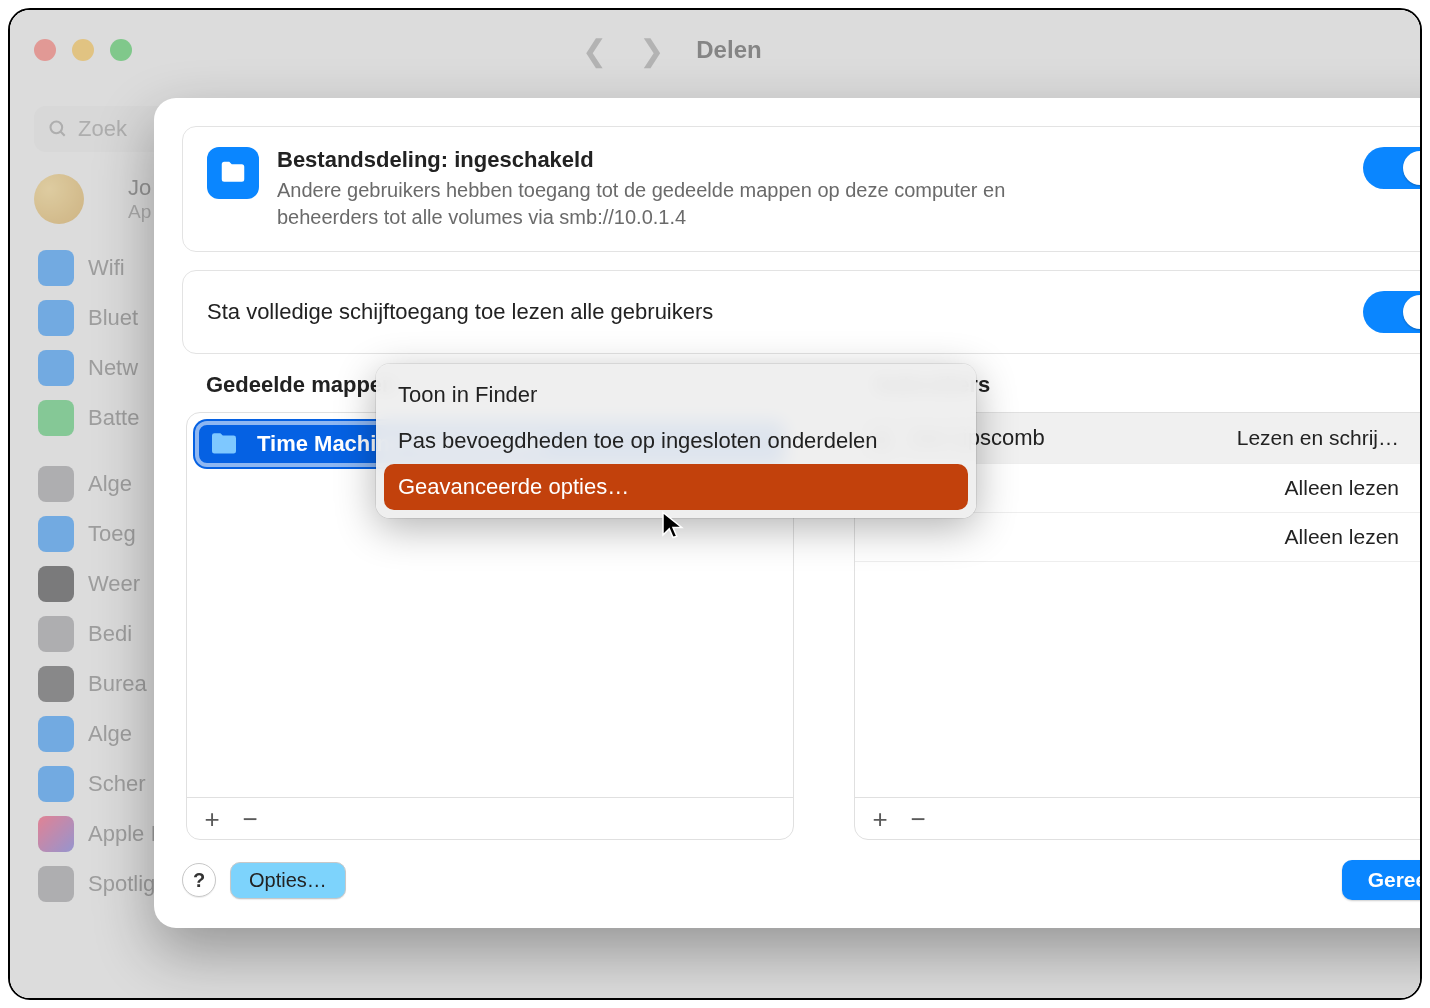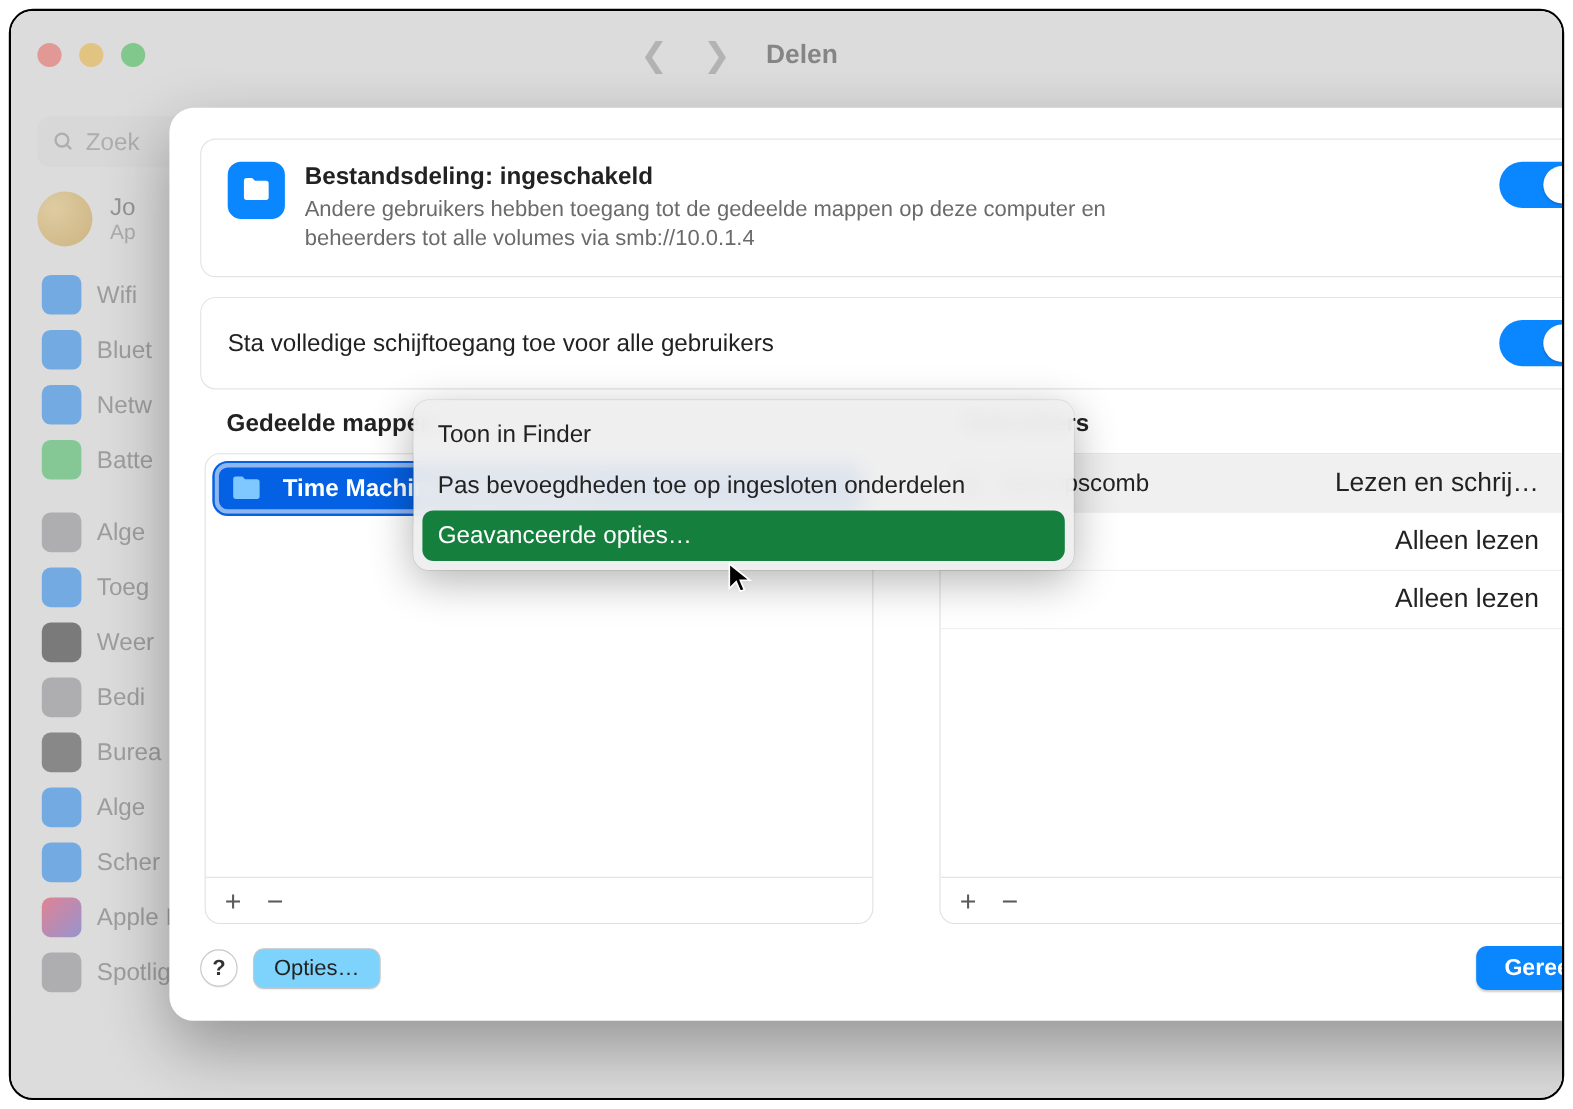--- a/index.html
+++ b/index.html
@@ -19,21 +19,21 @@
 .bg-nav { display:flex; align-items:center; gap:32px; margin-left:410px; }
 .bg-arrow { color:#9a9a9a; font-size:30px; }
 .bg-title { font-size:24px; font-weight:700; color:#333; }
 
 .bg-body { flex:1; display:flex; }
 .bg-sidebar { width:400px; padding:16px 20px 0 24px; display:flex; flex-direction:column; gap:2px; }
 .bg-search { display:flex; align-items:center; gap:10px; background:#eaeaea; border-radius:12px; padding:10px 14px; margin-bottom:20px; color:#8e8e8e; font-size:22px; }
 .bg-search svg { width:20px; height:20px; }
 .bg-user { display:flex; align-items:center; gap:16px; margin-bottom:18px; }
 .bg-avatar { width:50px; height:50px; border-radius:50%; background:radial-gradient(circle at 30% 30%, #f7d070, #d49a2f); }
-.bg-user-text { display:flex; flex-direction:column; }
+.bg-user-text { display:flex; flex-direction:column;margin-left:28px; }
 .bg-user-name { font-size:22px; color:#555; }
 .bg-user-sub { font-size:19px; color:#888; }
 .bg-item { display:flex; align-items:center; gap:14px; padding:6px 4px; color:#6a6a6a; font-size:22px; }
 .bg-icon { width:36px; height:36px; border-radius:8px; display:flex; align-items:center; justify-content:center; }
 .bg-right { flex:1; position:relative; }
 .bg-right-info { position:absolute; right:40px; display:flex; align-items:center; gap:26px; }
 .info-i { width:30px; height:30px; border:2px solid #9a9a9a; border-radius:50%; display:flex; align-items:center; justify-content:center; color:#9a9a9a; font-size:18px; font-style:italic; font-family:serif; }
 .togglegap { width:40px; height:26px; border-radius:20px; background:#d5d5d5; position:relative; }
 .togglegap::after { content:""; position:absolute; right:2px; top:2px; width:22px; height:22px; background:#fff; border-radius:50%; }
 .bg-right-rows { position:absolute; right:40px; top:130px; display:flex; flex-direction:column; gap:62px; }
@@ -67,27 +67,27 @@
 
 .folder-row { margin:8px 8px 0 8px; background:#0561e3; border-radius:12px; padding:10px 14px; display:flex; align-items:center; gap:18px; box-shadow:inset 0 0 0 4px rgba(255,255,255,0.55), 0 0 0 2px #0561e3; }
 .folder-icon { width:30px; height:24px; }
 .folder-label { color:#fff; font-size:22px; font-weight:600; }
 
 
 .user-row { display:flex; align-items:center; padding:12px 16px; gap:16px; border-bottom:1px solid #eee; }
 .user-row:first-child { background:#f0f0f0; }
 .user-icon { width:22px; height:22px; color:#2b2b2b; }
 .user-name { flex:1; font-size:22px; color:#222; }
-.perm { font-size:24px; color:#222; margin-right:10px; }
+.perm { font-size:21px; color:#222; margin-right:10px; }
 .stepper { width:20px; height:24px; display:flex; flex-direction:column; justify-content:center; align-items:center; color:#333; line-height:0.5; font-size:11px; }
 
 
 .ctx { position:absolute; top:354px; left:366px; width:600px; background:#eeeeeeee; backdrop-filter:blur(8px); border-radius:14px; box-shadow:0 10px 40px rgba(0,0,0,0.3), 0 0 0 1px rgba(0,0,0,0.08); padding:8px; z-index:50; }
 .ctx-item { padding:10px 14px; font-size:22px; color:#222; border-radius:10px; }
-.ctx-item.hl { background:#15803d; color:#fff; }
+.ctx-item.hl { background:#c2410c; color:#fff; }
 
 .cursor { position:absolute; top:500px; left:650px; z-index:60; }
 .cursor svg { width:26px; height:30px; }
 
 
 .sheet-bottom { display:flex; align-items:center; gap:14px; margin-top:20px; }
 .help-btn { width:34px; height:34px; border-radius:50%; background:#fff; border:1px solid #c8c8c8; display:flex; align-items:center; justify-content:center; font-size:20px; color:#333; font-weight:600; box-shadow:0 1px 1px rgba(0,0,0,0.08); }
 .opt-btn { padding:6px 18px; border-radius:10px; background:#7dd3fc; border:1px solid #c8c8c8; font-size:20px; color:#222; box-shadow:0 1px 1px rgba(0,0,0,0.08); }
 .spacer { flex:1; }
 .done-btn { padding:8px 26px; border-radius:10px; background:#0a86ff; color:#fff; font-size:21px; font-weight:600; box-shadow:0 1px 2px rgba(0,0,0,0.2); }
@@ -223,21 +223,21 @@
         <div class="panel-text">
           <div class="panel-title">Bestandsdeling: ingeschakeld</div>
           <div class="panel-desc">Andere gebruikers hebben toegang tot de gedeelde mappen op deze computer en beheerders tot alle volumes via smb://10.0.1.4</div>
         </div>
         <div class="toggle"></div>
       </div>
     </div>
 
     <div class="panel">
       <div class="panel-row2">
-        <span class="label">Sta volledige schijftoegang toe voor alle gebruikers</span>
+        <span class="label">Sta volledige schijftoegang toe lezen alle gebruikers</span>
         <div class="toggle"></div>
       </div>
     </div>
 
     <div class="lists">
 
       <div class="list-col">
         <div class="list-title">Gedeelde mappen</div>
         <div class="list-box">
           <div class="list-body">

